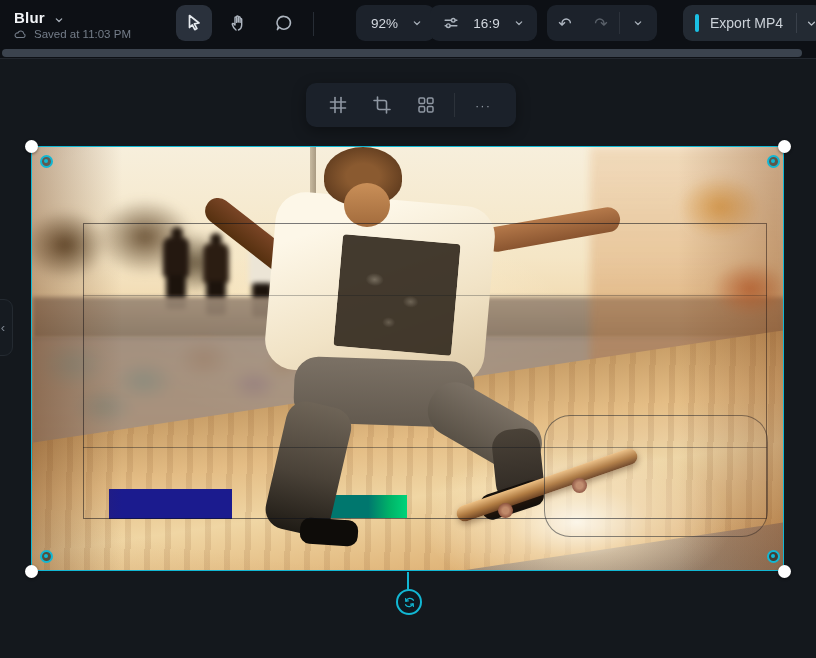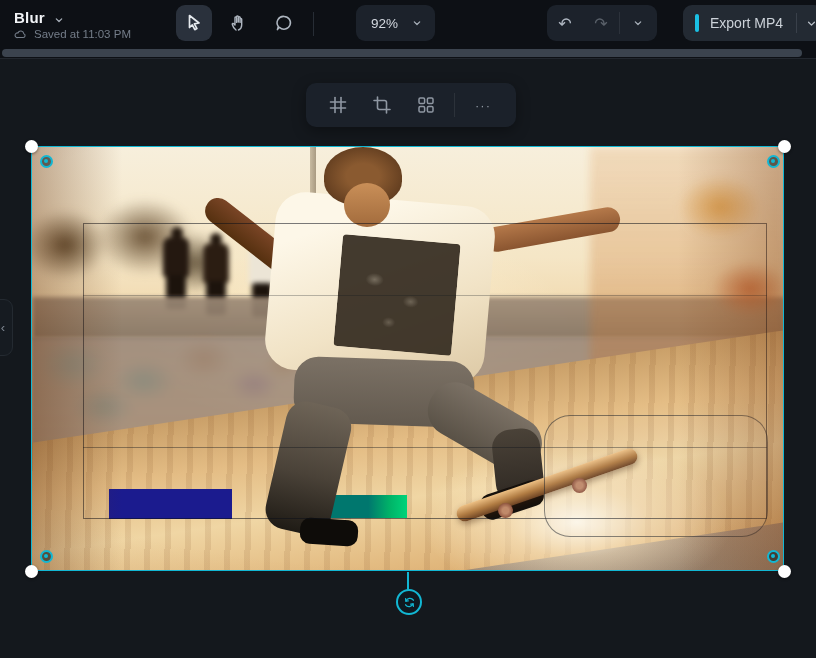--- a/index.html
+++ b/index.html
@@ -185,20 +185,36 @@
 
   <button class="dd dd-zoom">
     <span>92%</span>
     <span class="chev">
       <svg width="12" height="12" viewBox="0 0 20 20">
           <path d="M5.5 8 L10 12.5 L14.5 8" fill="none" stroke="#aab2bc" stroke-width="2" stroke-linecap="round" stroke-linejoin="round"></path>
         </svg>
     </span>
   </button>
 
+  <button class="dd dd-ratio">
+    <span>
+      <svg width="18" height="18" viewBox="0 0 20 20" fill="none" stroke="#aab2bc" stroke-width="1.6" stroke-linecap="round">
+          <path d="M3.5 7 H16.5"></path>
+          <circle cx="12.5" cy="7" r="2" fill="#1c222b"></circle>
+          <path d="M3.5 13 H16.5"></path>
+          <circle cx="7" cy="13" r="2" fill="#1c222b"></circle>
+        </svg>
+    </span>
+    <span class="lbl">16:9</span>
+    <span class="chev">
+      <svg width="12" height="12" viewBox="0 0 20 20">
+          <path d="M5.5 8 L10 12.5 L14.5 8" fill="none" stroke="#aab2bc" stroke-width="2" stroke-linecap="round" stroke-linejoin="round"></path>
+        </svg>
+    </span>
+  </button>
 
   <div class="history">
     <button class="hist-btn">↶</button>
     <button class="hist-btn disabled">↷</button>
     <div class="hist-sep"></div>
     <button class="hist-btn">
       <svg width="12" height="12" viewBox="0 0 20 20" style="margin:0 auto">
           <path d="M5.5 8 L10 12.5 L14.5 8" fill="none" stroke="#aab2bc" stroke-width="2" stroke-linecap="round" stroke-linejoin="round"></path>
         </svg>
     </button>

